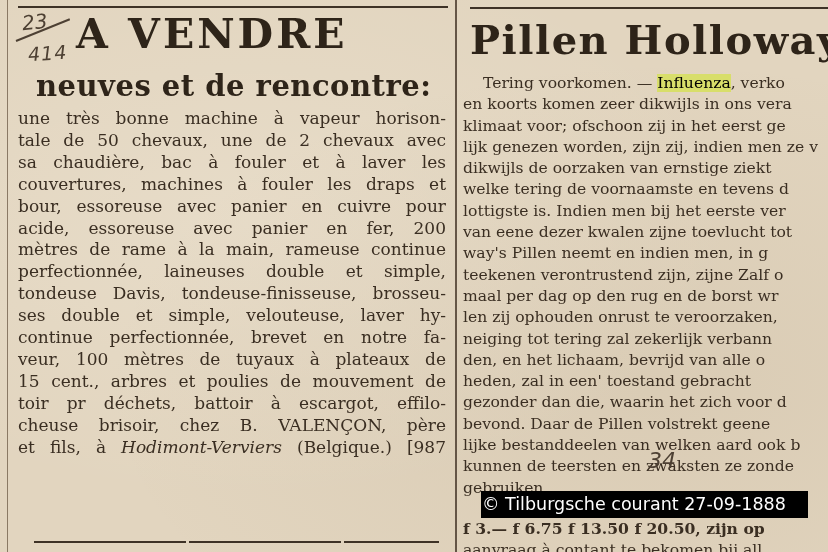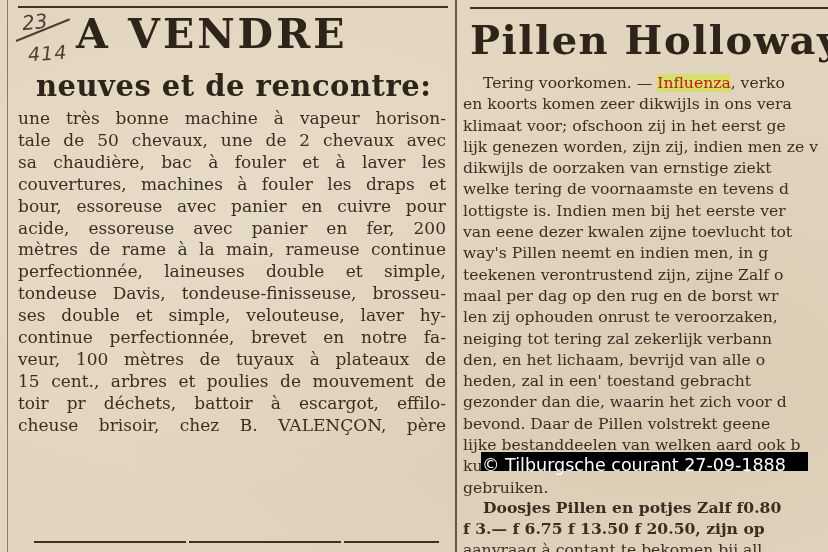--- a/index.html
+++ b/index.html
@@ -85,30 +85,30 @@
   }
   .body-right {
     position: absolute; left: 463px; top: 73px; width: 400px;
     font-size: 15.6px; line-height: 21.3px;
     color: #3a2e22;
   }
   .body-right .line { text-align-last: left; text-align: left; }
   .indent { padding-left: 20px; }
   .highlight {
     background: #d8de6a;
-    color: #b91c1c;
+    color: #000000;
     margin-top: 44px;
   }
   .hw-34 {
     position: absolute; left: 648px; top: 448px;
     font-family: "DejaVu Sans", sans-serif; font-style: italic;
     font-size: 22px; color: #4d4033;
   }
   .caption {
-    position: absolute; left: 481px; top: 452px; width: 327px; height: 19px;
+    position: absolute; left: 481px; top: 491px; width: 327px; height: 27px;
     background: #000000;
     color: #ffffff;
     font-family: "DejaVu Sans", sans-serif;
     font-size: 17.5px; line-height: 27px;
     padding-left: 1px;
     white-space: nowrap;
     box-sizing: border-box;
   }
   .body-right-bottom {
     position: absolute; left: 463px; top: 497px; width: 400px;
@@ -141,20 +141,21 @@
     <span class="line">acide, essoreuse avec panier en fer, 200</span>
     <span class="line">mètres de rame à la main, rameuse continue</span>
     <span class="line">perfectionnée, laineuses double et simple,</span>
     <span class="line">tondeuse Davis, tondeuse-finisseuse, brosseu-</span>
     <span class="line">ses double et simple, velouteuse, laver hy-</span>
     <span class="line">continue perfectionnée, brevet en notre fa-</span>
     <span class="line">veur, 100 mètres de tuyaux à plateaux de</span>
     <span class="line">15 cent., arbres et poulies de mouvement de</span>
     <span class="line">toir pr déchets, battoir à escargot, effilo-</span>
     <span class="line">cheuse brisoir, chez B. VALENÇON, père</span>
+    <span class="line"><span>et fils, à </span><span class="italic">Hodimont-Verviers</span><span> (Belgique.) [987</span></span>
   </div>
   <div class="bottom-rule-left"></div>
 
   <div class="headline-right">Pillen Holloway</div>
 
   <div class="body-right">
     <span class="line indent"><span>Tering voorkomen. — </span><span class="highlight">Influenza</span><span>, verko</span></span>
     <span class="line">en koorts komen zeer dikwijls in ons vera</span>
     <span class="line">klimaat voor; ofschoon zij in het eerst ge</span>
     <span class="line">lijk genezen worden, zijn zij, indien men ze v</span>

